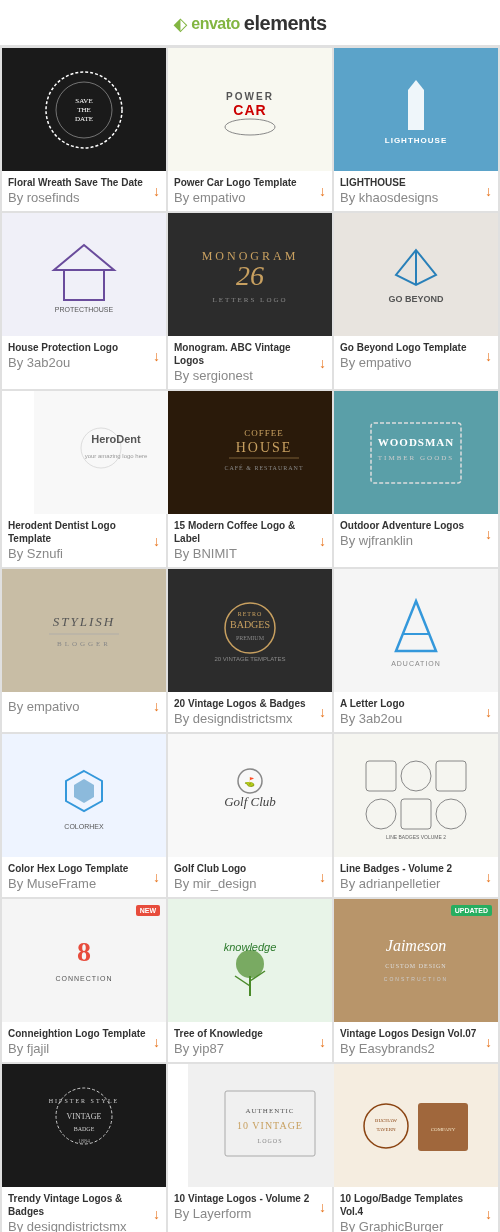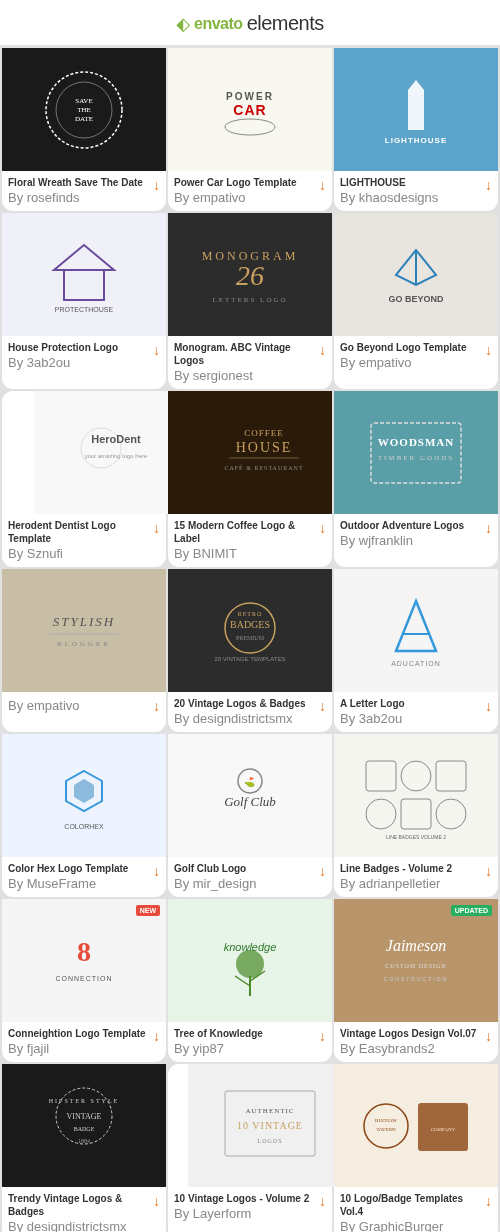--- a/index.html
+++ b/index.html
@@ -26,49 +26,48 @@
     }
     .logo-envato {
       color: #82b541;
       font-size: 16px;
       font-weight: bold;
       letter-spacing: -0.5px;
     }
     .logo-elements {
       color: #333;
       font-size: 20px;
-      font-weight: 400;
+      font-weight: 700;
       letter-spacing: -0.5px;
     }
     .grid {
       display: grid;
       grid-template-columns: repeat(3, 1fr);
       gap: 2px;
       padding: 2px;
       background: #e0e0e0;
     }
     .card {
       background: #fff;
       display: flex;
       flex-direction: column;
-      border-radius: 11px;
     }
     .card-image {
       width: 100%;
       aspect-ratio: 4/3;
       overflow: hidden;
       position: relative;
       display: flex;
       align-items: center;
       justify-content: center;
     }
     .card-info {
       padding: 5px 6px 6px;
       display: flex;
-      align-items: flex-start;
+      align-items: center;
       justify-content: space-between;
     }
     .card-text { flex: 1; }
     .card-title {
       font-size: 10px;
       font-weight: 600;
       color: #333;
       line-height: 1.3;
     }
     .card-author {

